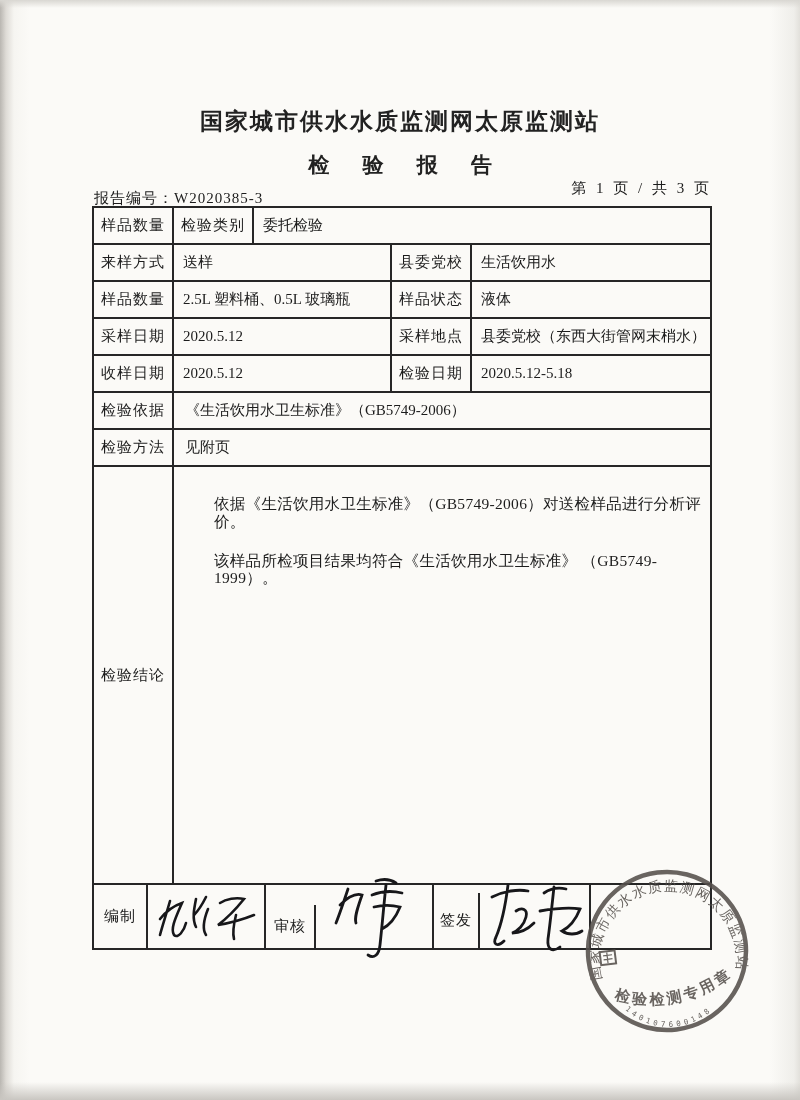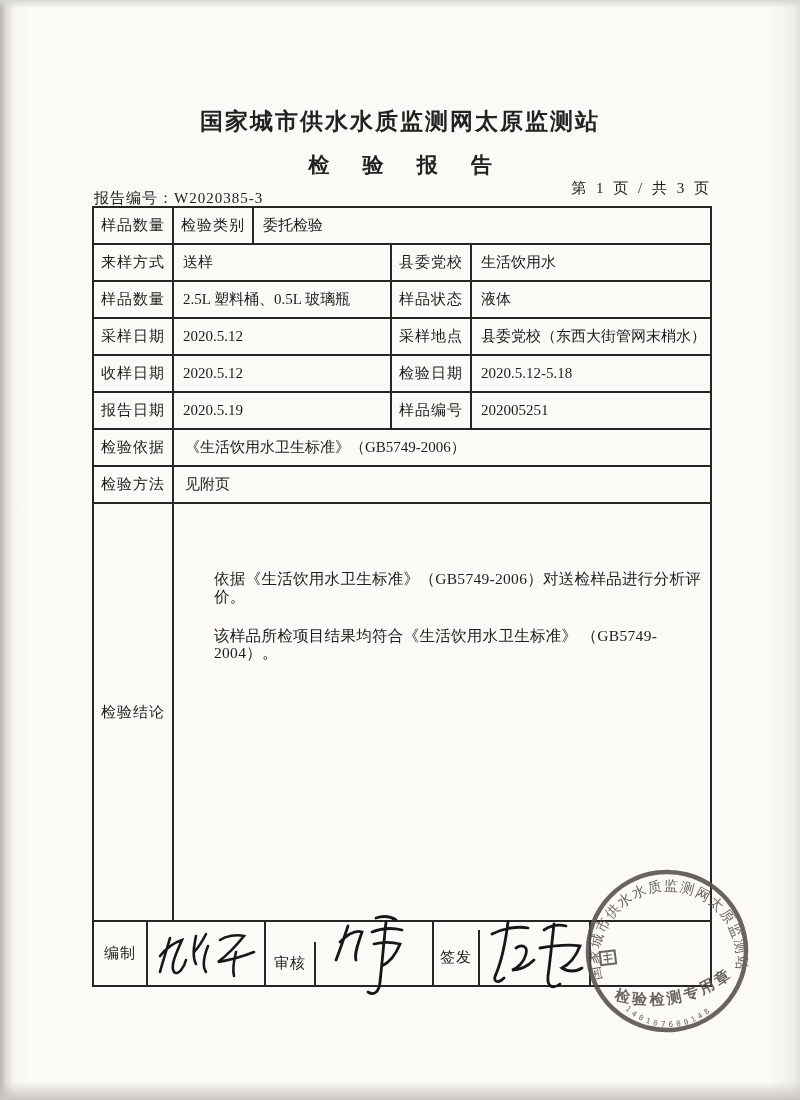--- a/index.html
+++ b/index.html
@@ -45,21 +45,21 @@
   .cell.lab2{ width:80px; min-width:80px; justify-content:center; border-right:2px solid #262626; letter-spacing:1px; }
   .cell.val2{ flex:1; padding-left:9px; }
   .cell.valfull{ flex:1; padding-left:11px; }
 
   .conclusion-row{ display:flex; height:418px; border-bottom:2px solid #262626; }
   .conclusion-label{
     width:80px; min-width:80px; border-right:2px solid #262626;
     display:flex; align-items:center; justify-content:center;
     font-size:15px; letter-spacing:1px;
   }
-  .conclusion-body{ flex:1; padding:28px 8px 0 40px; font-size:15.5px;margin-top:38px; }
+  .conclusion-body{ flex:1; padding:28px 8px 0 40px; font-size:15.5px; }
   .conclusion-body p{ margin-bottom:21px; letter-spacing:0.3px; line-height:1.15; }
 
   .sig-row{ display:flex; height:63px; }
   .sig-cell{ display:flex; align-items:center; font-size:15px; position:relative; }
   .sig-lab{ justify-content:center; border-right:2px solid #262626; letter-spacing:1px; }
   .w-prep{ width:54px; min-width:54px; }
   .w-sig1{ width:118px; min-width:118px; border-right:2px solid #262626; }
   .w-rev{ width:50px; min-width:50px;margin-top:20px; }
   .w-sig2{ width:118px; min-width:118px; border-right:2px solid #262626; }
   .w-iss{ width:46px; min-width:46px;margin-top:8px; }
@@ -113,41 +113,35 @@
         <div class="cell val1">2020.5.12</div>
         <div class="cell lab2">采样地点</div>
         <div class="cell val2">县委党校（东西大街管网末梢水）</div>
       </div>
       <div class="t-row">
         <div class="cell lab">收样日期</div>
         <div class="cell val1">2020.5.12</div>
         <div class="cell lab2">检验日期</div>
         <div class="cell val2">2020.5.12-5.18</div>
       </div>
-      <div class="t-row">
-        <div class="cell lab">报告日期</div>
-        <div class="cell val1">2020.5.19</div>
-        <div class="cell lab2">样品编号</div>
-        <div class="cell val2">202005251</div>
-      </div>
 
       <div class="t-row">
         <div class="cell lab">检验依据</div>
         <div class="cell valfull">《生活饮用水卫生标准》（GB5749-2006）</div>
       </div>
       <div class="t-row">
         <div class="cell lab">检验方法</div>
         <div class="cell valfull">见附页</div>
       </div>
 
       <div class="conclusion-row">
         <div class="conclusion-label">检验结论</div>
         <div class="conclusion-body">
           <p>依据《生活饮用水卫生标准》（GB5749-2006）对送检样品进行分析评价。</p>
-          <p>该样品所检项目结果均符合《生活饮用水卫生标准》 （GB5749-2004）。</p>
+          <p>该样品所检项目结果均符合《生活饮用水卫生标准》 （GB5749-1999）。</p>
         </div>
       </div>
 
       <div class="sig-row">
         <div class="sig-cell sig-lab w-prep">编制</div>
         <div class="sig-cell w-sig1">
           <svg class="sig-svg" style="left:8px; top:4px;" width="104" height="56" viewBox="0 0 104 56">
             <g fill="none" stroke="#17171a" stroke-width="2.6" stroke-linecap="round">
               <path d="M14,12 C10,26 6,38 4,46 M4,30 C12,20 20,16 26,14 C20,28 14,40 18,46 C22,50 28,42 30,34"></path>
               <path d="M40,10 C38,20 36,30 40,38 M50,8 C46,16 42,22 38,26 M52,20 C48,30 46,40 50,46"></path>

